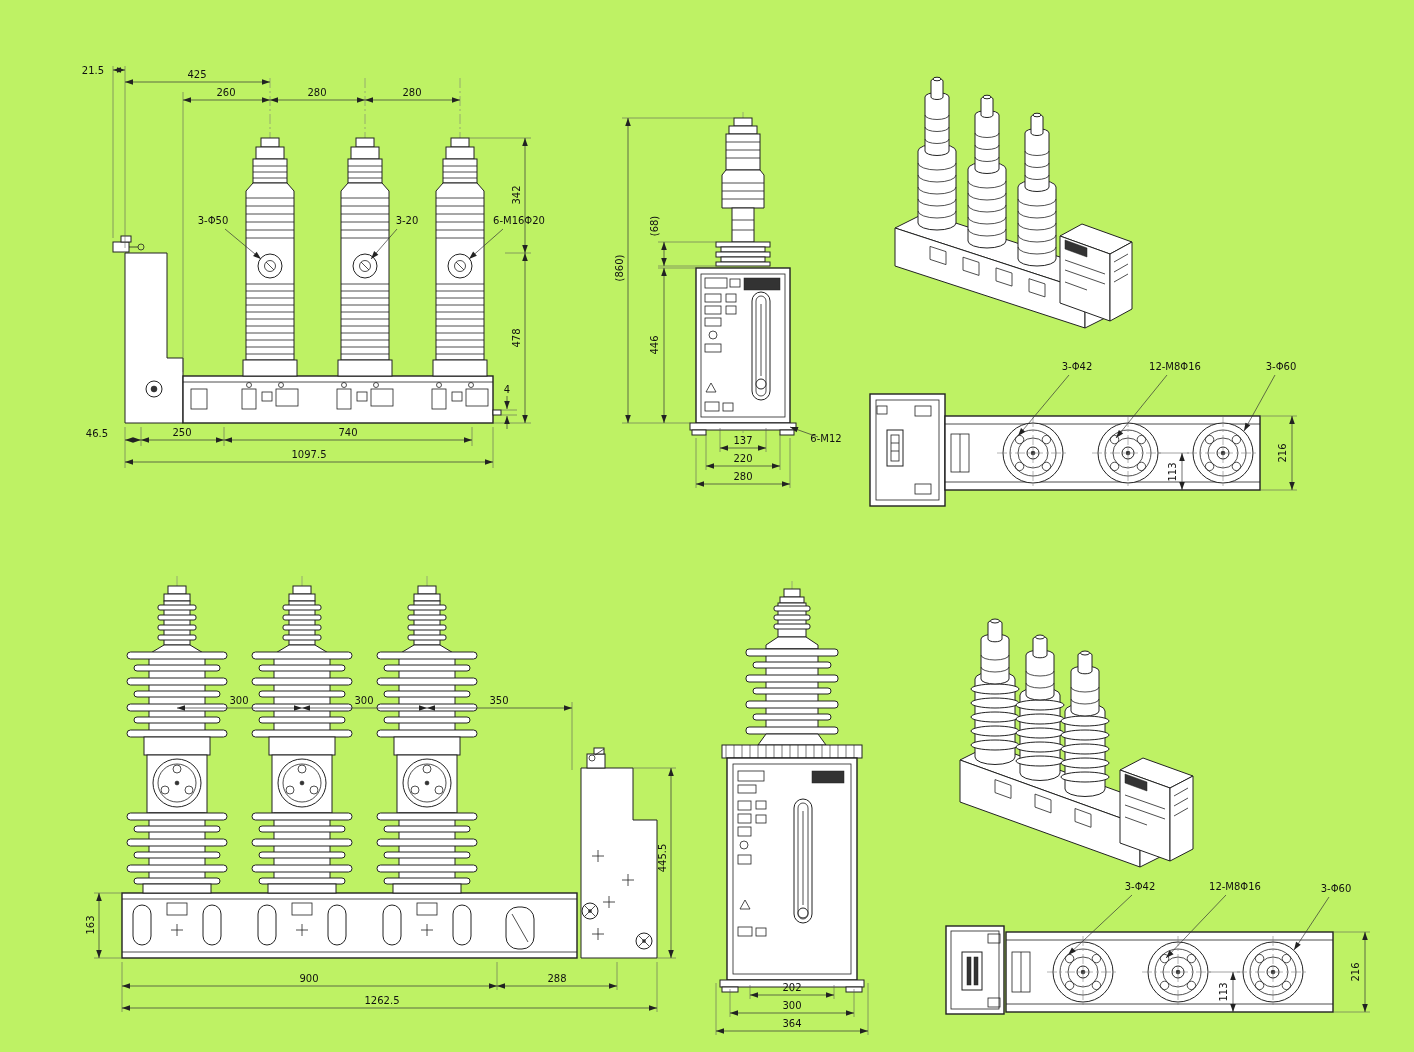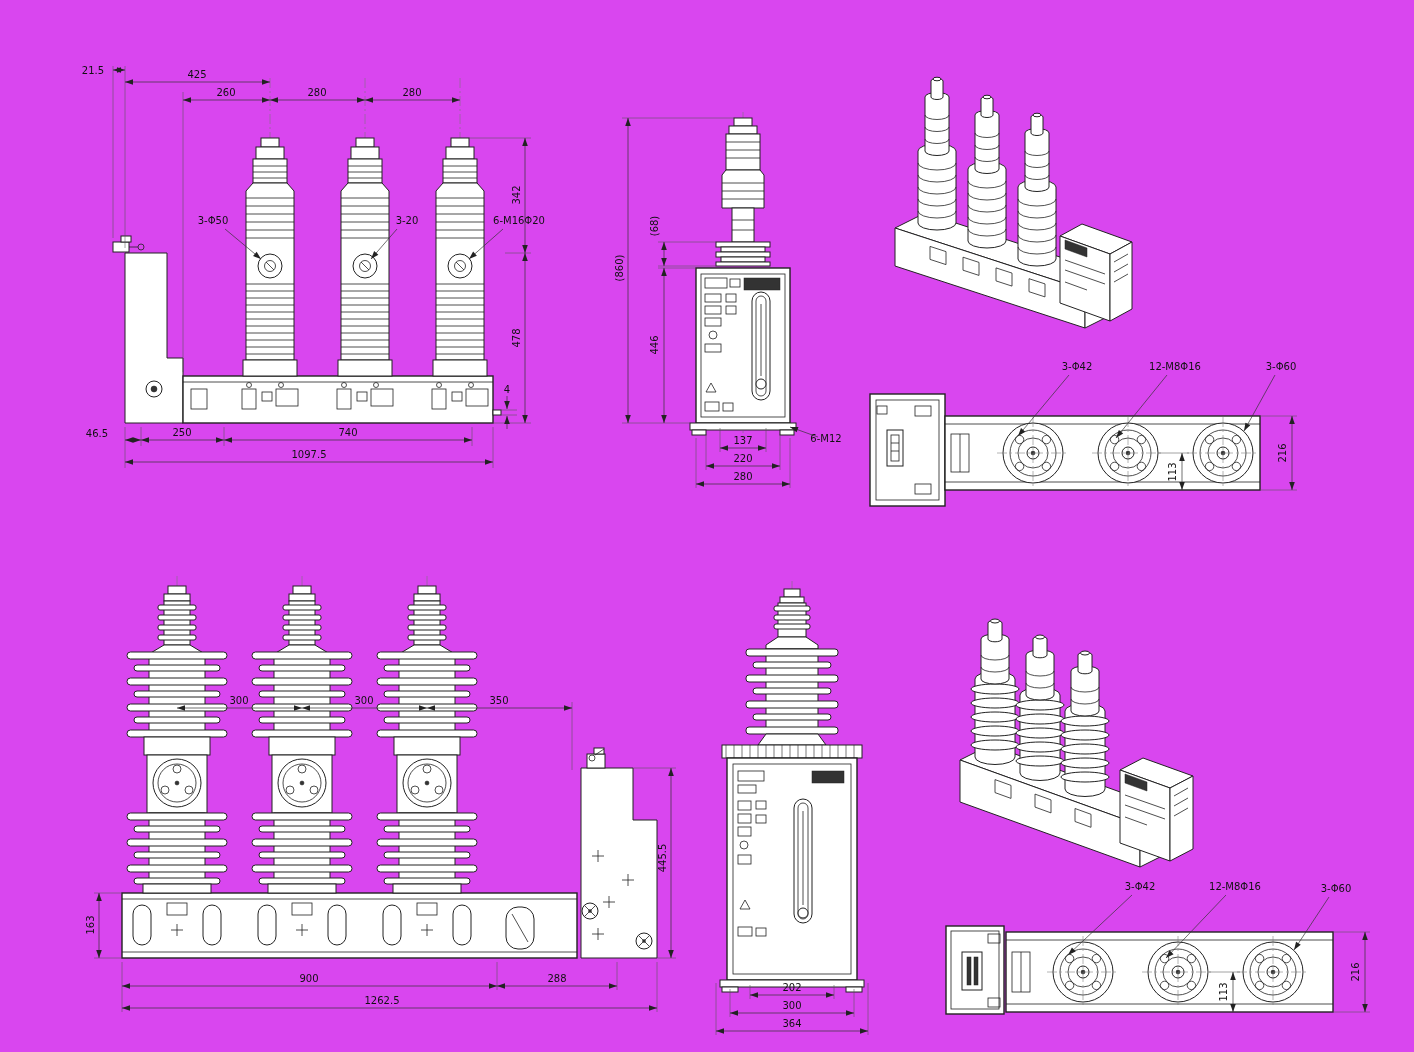--- a/index.html
+++ b/index.html
@@ -1,16 +1,16 @@
 <!DOCTYPE html>
 <html><head>
 <meta charset="utf-8">
 <style>
   html,body{margin:0;padding:0;background:#fff;}
-  .sheet{position:relative;width:1414px;height:1052px;background:#d946ef;overflow:hidden;
+  .sheet{position:relative;width:1414px;height:1052px;background:#bef264;overflow:hidden;
          font-family:"DejaVu Sans",sans-serif;}
   .view{position:absolute;}
   svg text{font:10px "DejaVu Sans",sans-serif;fill:#111;}
   .dimtext{text-anchor:middle;}
   .shape{fill:#fff;stroke:#222;stroke-width:1;}
   .shape2{fill:#fff;stroke:#222;stroke-width:1.4;}
   .ln{fill:none;stroke:#222;stroke-width:.8;}
   .dark{fill:#333;stroke:#222;stroke-width:.5;}
   .dim{stroke:#333;stroke-width:.7;fill:none;marker-start:url(#ar);marker-end:url(#ar);}
   .leader{stroke:#333;stroke-width:.7;fill:none;marker-end:url(#ar);}

